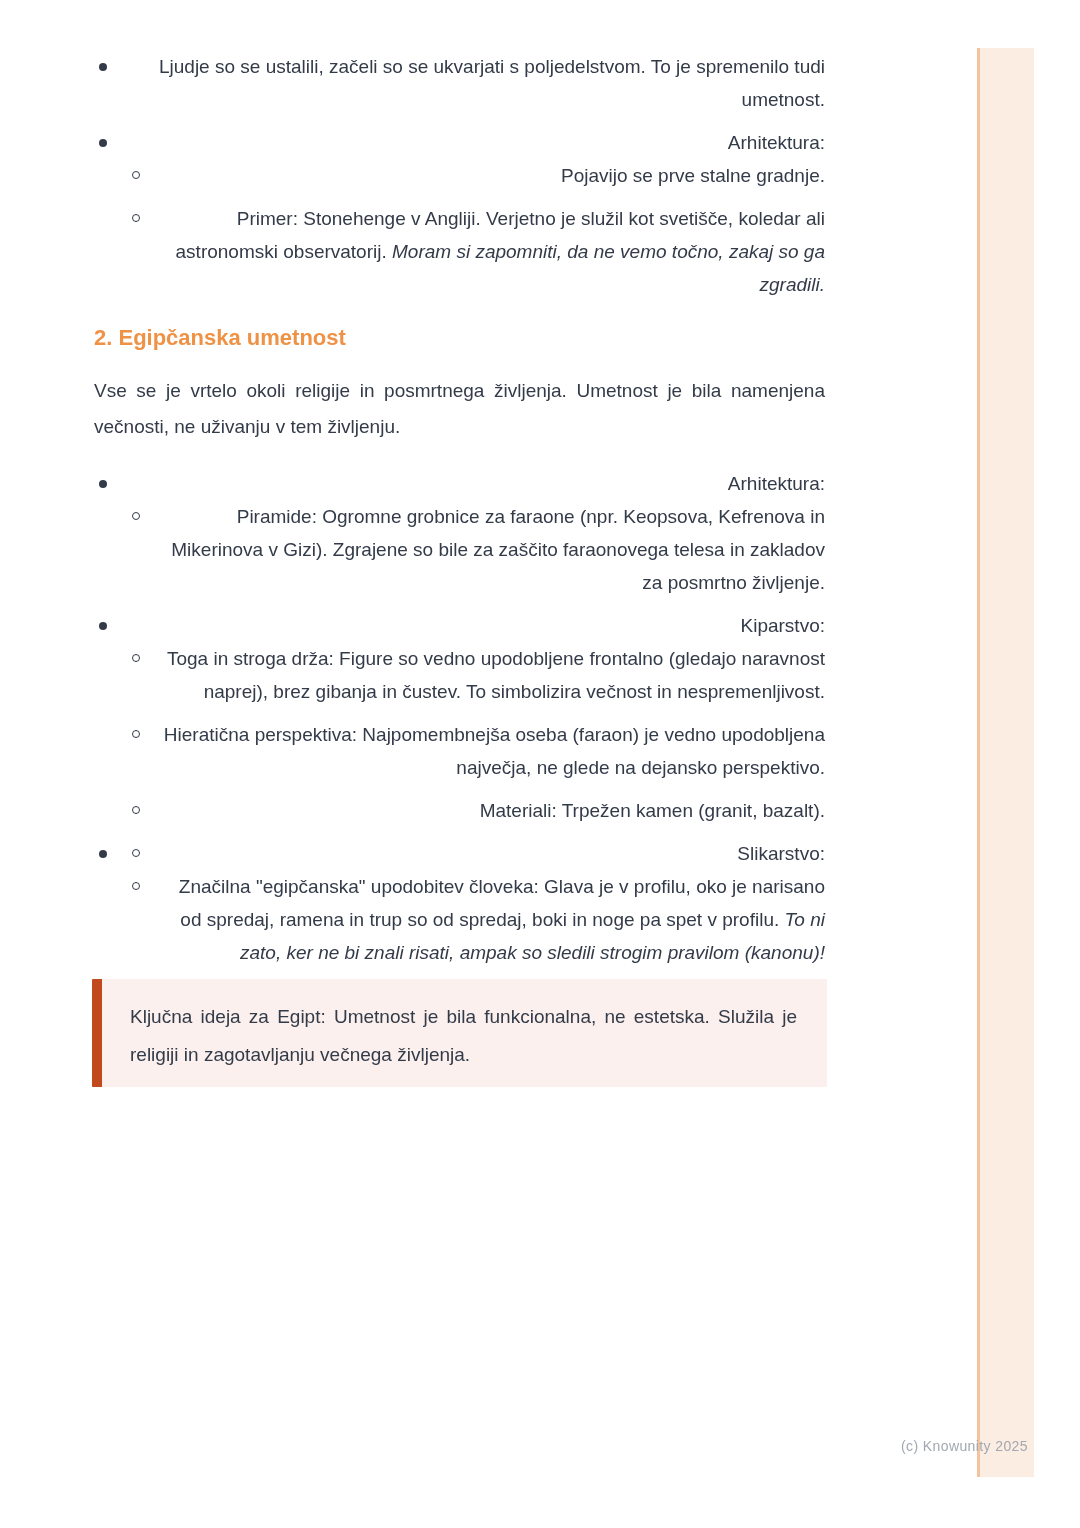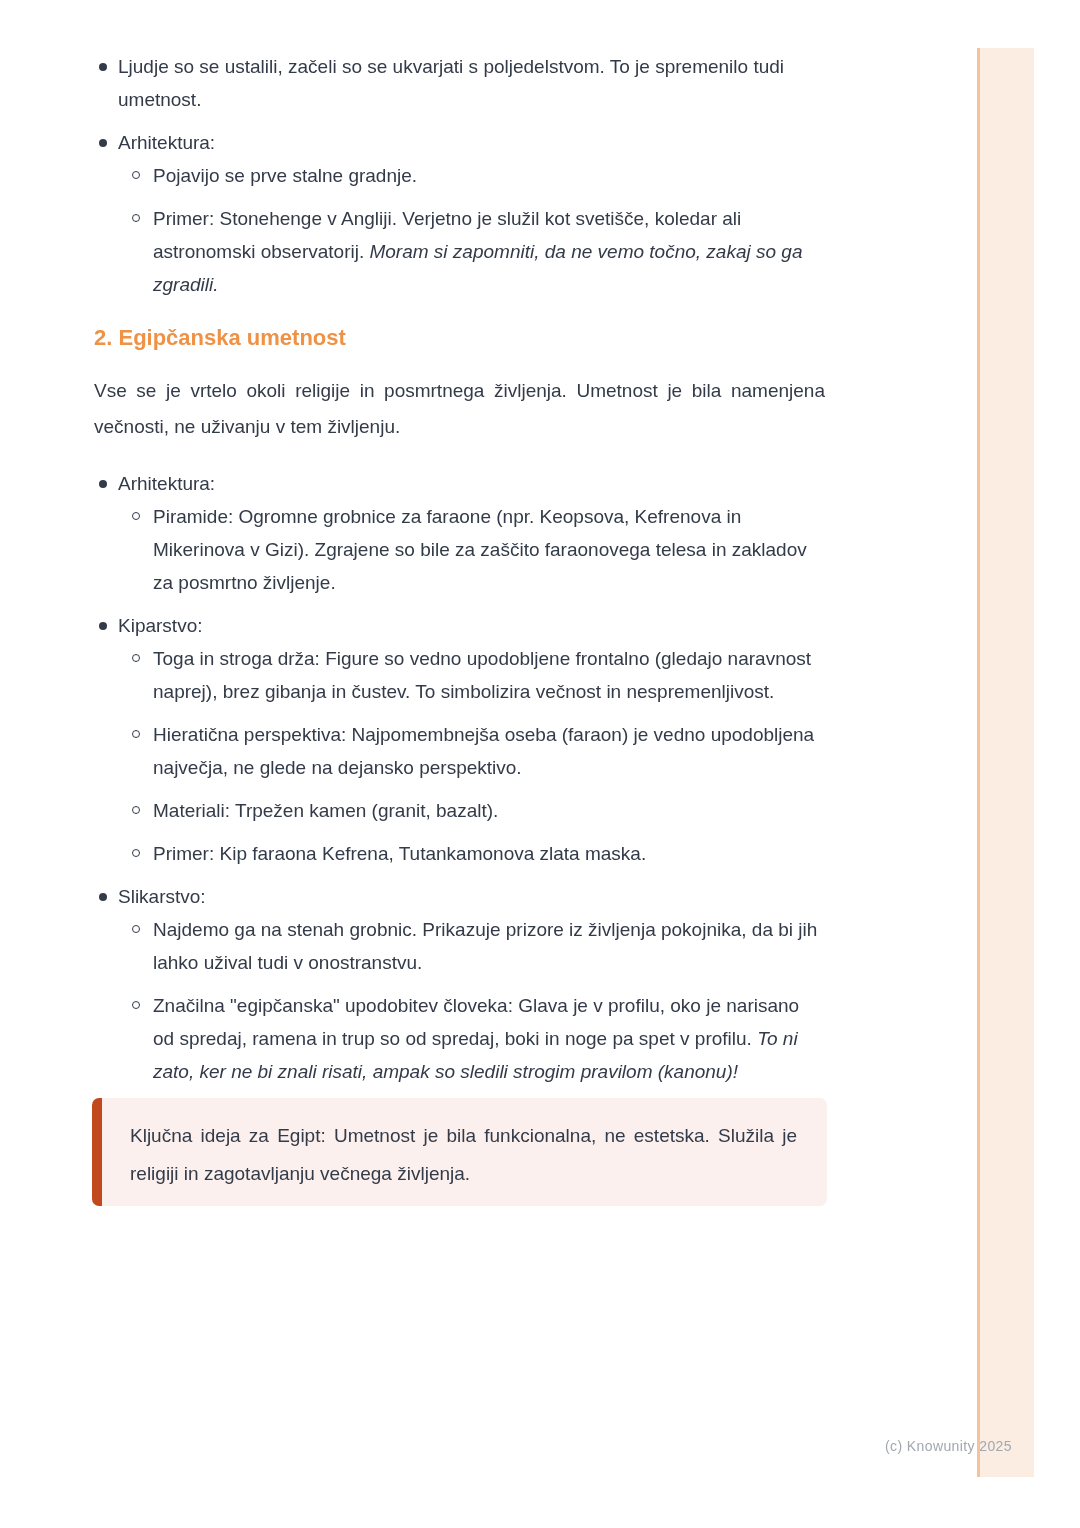--- a/index.html
+++ b/index.html
@@ -12,35 +12,35 @@
   }
 
   
   .side-strip {
     position:absolute; left:977px; top:48px; width:57px; height:1429px;
     background:#FCEDE3; border-left:3px solid #F2C39F; box-sizing:border-box;
   }
 
   
   .watermark {
-    position:absolute; top:1438px; right:68px;
+    position:absolute; top:1438px; right:52px;
     font-size:14px; letter-spacing:0.4px; color:#A2A8B0; z-index:2;
   }
 
   
   .content {
     position:absolute; left:94px; top:50px; width:731px;
     font-size:19px; line-height:33px;
   }
 
   .b { font-weight:400; }
   .i { font-style:italic; }
 
   ul.l1 { list-style:none; margin:0; padding:0; }
-  ul.l1 > li { position:relative; padding-left:24px; margin-bottom:10px; }
+  ul.l1 > li { position:relative; padding-left:24px; margin-bottom:10px;text-align:right; }
   ul.l1 > li > .dot {
     position:absolute; left:5px; top:13px; width:8px; height:8px;
     border-radius:50%; background:#333B49;
   }
   ul.l2 { list-style:none; margin:0; padding:0; }
   ul.l2 > li { position:relative; padding-left:35px; margin-bottom:10px; }
   ul.l2 > li > .circle {
     position:absolute; left:14px; top:12px; width:6px; height:6px;
     border:1.6px solid #333B49; border-radius:50%; background:transparent;
   }
@@ -49,21 +49,21 @@
     font-size:22px; line-height:38px; font-weight:700; color:#EF9245;
     margin:18px 0 16px;
   }
 
   p.lead {
     margin:0 0 22px; line-height:36px; text-align:justify;
   }
 
   .callout {
     margin:7px 0 0 -2px; width:735px; box-sizing:border-box;
-    background:#FBF0ED; border-left:10px solid #C2491E; border-radius:7px;
+    background:#FBF0ED; border-left:10px solid #C2491E; border-radius:1px;
     padding:19px 30px 13px 28px; line-height:38px; text-align:justify;
   }
 </style>
 </head>
 <body>
 
 <div class="side-strip"></div>
 
 <div class="content">
 
@@ -115,33 +115,28 @@
         <li>
           <span class="circle"></span>
           <span class="b">Hieratična perspektiva:</span><span> Najpomembnejša oseba (faraon) je vedno upodobljena največja, ne glede na dejansko perspektivo.</span>
         </li>
         <li>
           <span class="circle"></span>
           <span>Materiali: Trpežen kamen (granit, bazalt).</span>
         </li>
         <li>
           <span class="circle"></span>
-          <span>Primer: Kip faraona Kefrena, Tutankamonova zlata maska.</span>
         </li>
       </ul>
     </li>
 
     <li>
       <span class="dot"></span>
       <span class="b">Slikarstvo:</span>
       <ul class="l2">
-        <li>
-          <span class="circle"></span>
-          <span>Najdemo ga na stenah grobnic. Prikazuje prizore iz življenja pokojnika, da bi jih lahko užival tudi v onostranstvu.</span>
-        </li>
         <li>
           <span class="circle"></span>
           <span class="b">Značilna "egipčanska" upodobitev človeka:</span><span> Glava je v profilu, oko je narisano od spredaj, ramena in trup so od spredaj, boki in noge pa spet v profilu. </span><span class="i">To ni zato, ker ne bi znali risati, ampak so sledili strogim pravilom (kanonu)!</span>
         </li>
       </ul>
     </li>
   </ul>
 
   <div class="callout">
     <span class="b">Ključna ideja za Egipt:</span><span> Umetnost je bila </span><span class="b">funkcionalna</span><span>, ne estetska. Služila je religiji in zagotavljanju večnega življenja.</span>

